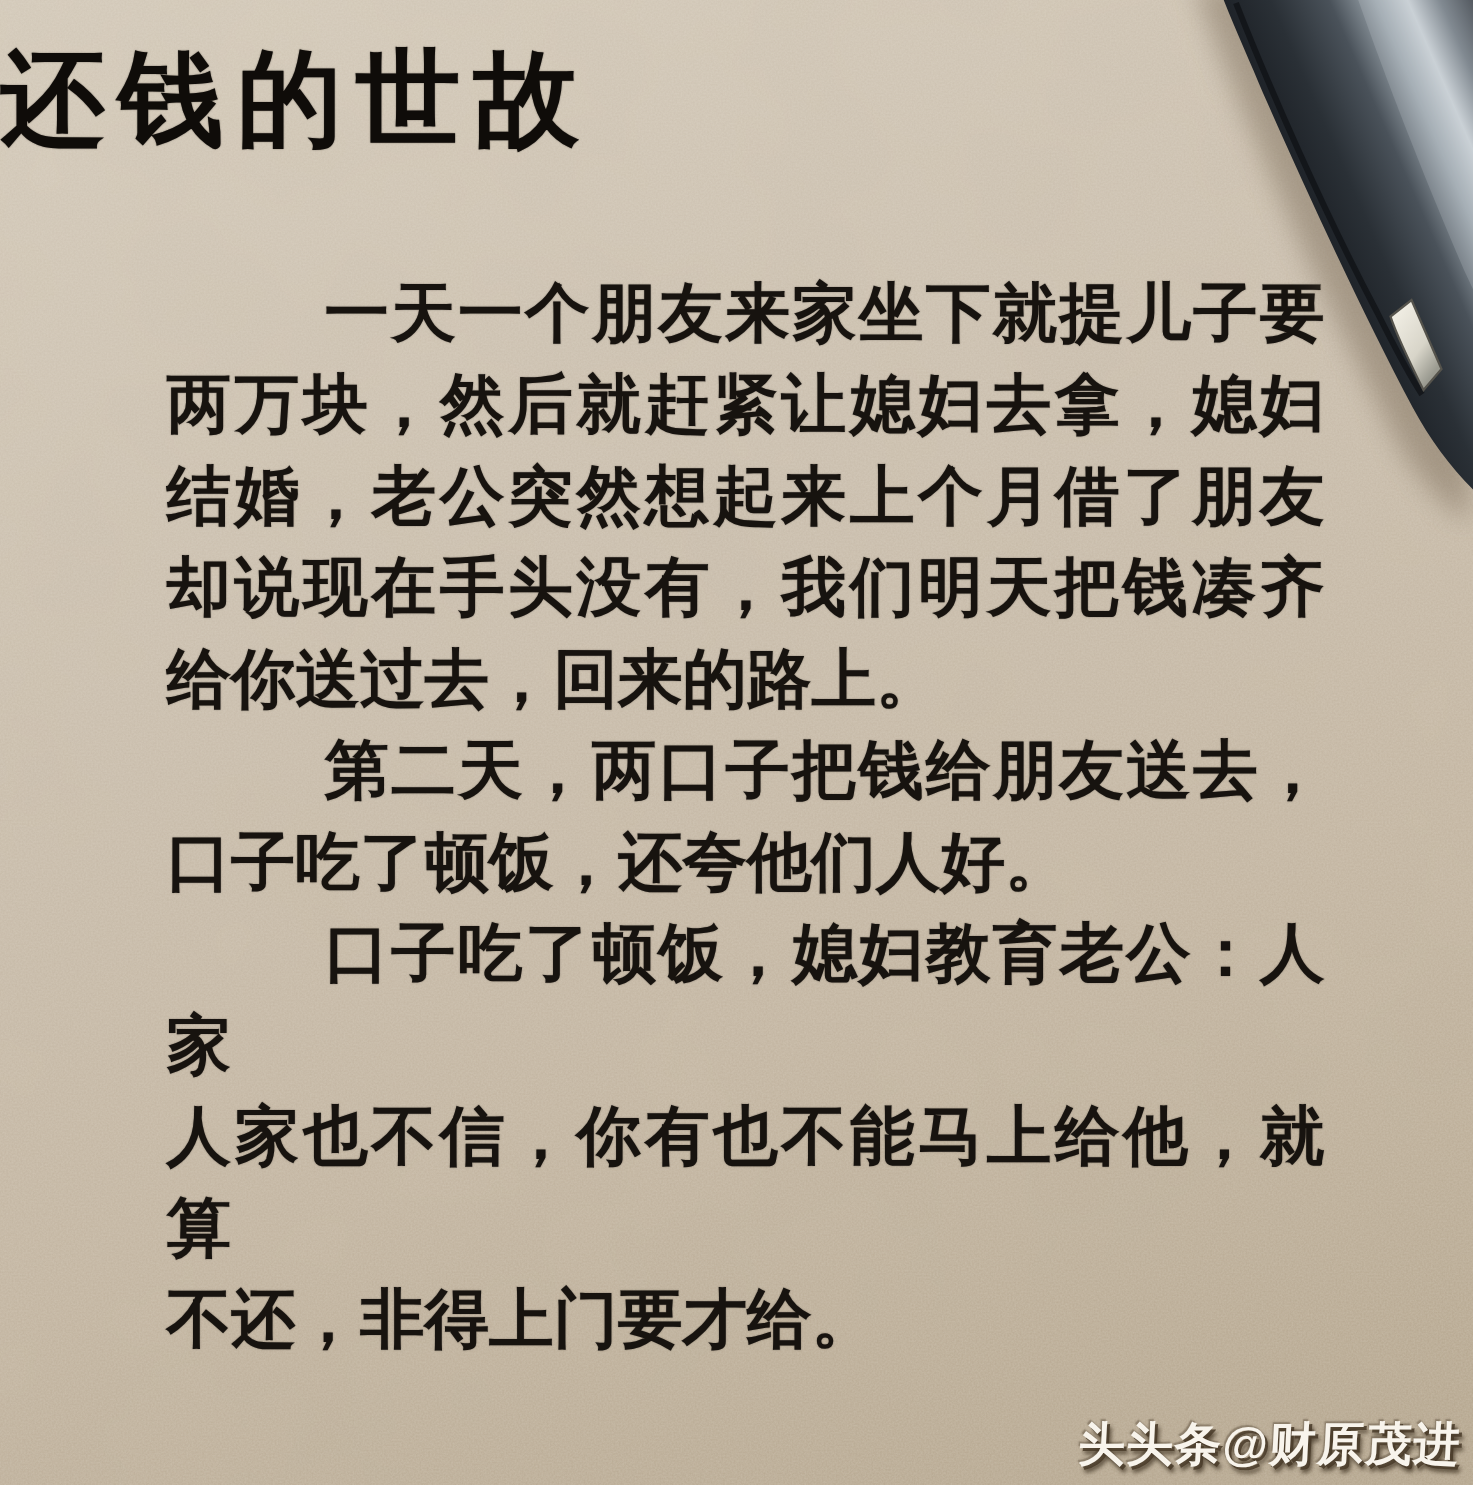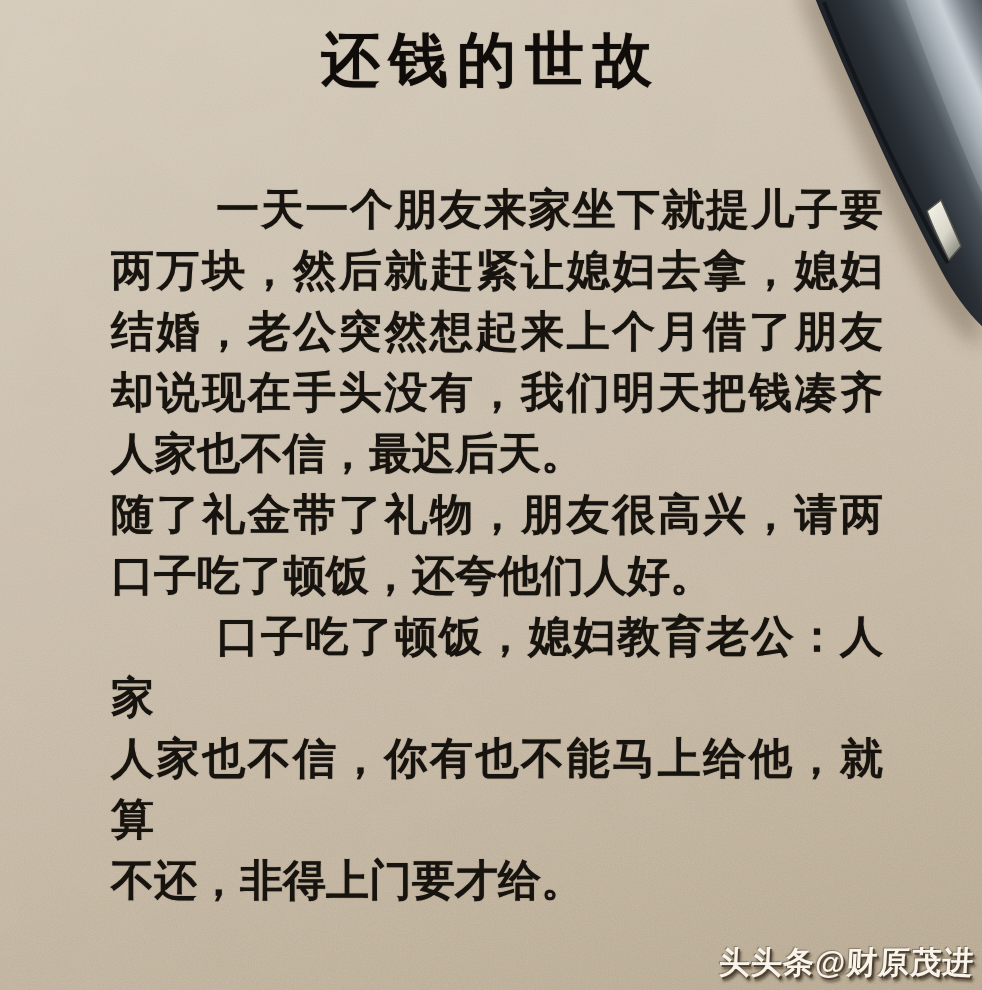--- a/index.html
+++ b/index.html
@@ -25,22 +25,22 @@
   }
   .grain{
     position:absolute;inset:0;
     width:100%;height:100%;
     pointer-events:none;
   }
   .title{
     position:absolute;
     top:24px;left:0;right:0;
     margin:0;
-    text-align:center;
-    font-size:59px;
+    text-align:left;
+    font-size:70px;
     line-height:1.25;
     font-weight:900;
     letter-spacing:9px;
     color:#0f0c09;
     text-shadow:0 0 1px rgba(20,15,10,.6);
   }
   .body-text{
     position:absolute;
     left:111px;top:179px;
     width:772px;
@@ -95,22 +95,22 @@
     <rect width="100%" height="100%" filter="url(#fineNoise)"></rect>
   </svg>
 
   <h1 class="title">还钱的世故</h1>
 
   <div class="body-text">
       <div class="line indent">一天一个朋友来家坐下就提儿子要</div>
       <div class="line">两万块，然后就赶紧让媳妇去拿，媳妇</div>
       <div class="line">结婚，老公突然想起来上个月借了朋友</div>
       <div class="line">却说现在手头没有，我们明天把钱凑齐</div>
-      <div class="line last">人家也不信，最迟后天。</div>
-      <div class="line">随了礼金带了礼物，朋友很高兴，请两</div>
+      <div class="line last">给你送过去，回来的路上。</div>
+      <div class="line indent">第二天，两口子把钱给朋友送去，</div>
       <div class="line last">口子吃了顿饭，还夸他们人好。</div>
       <div class="line indent">口子吃了顿饭，媳妇教育老公：人家</div>
       <div class="line">人家也不信，你有也不能马上给他，就算</div>
       <div class="line last">不还，非得上门要才给。</div>
     </div>
 
   <svg class="pen-svg" xmlns="http://www.w3.org/2000/svg" viewBox="0 0 982 990">
     <defs>
       <linearGradient id="penGrad" gradientUnits="userSpaceOnUse" x1="812" y1="60" x2="995" y2="-20">
         <stop offset="0" stop-color="#14171c"></stop>

